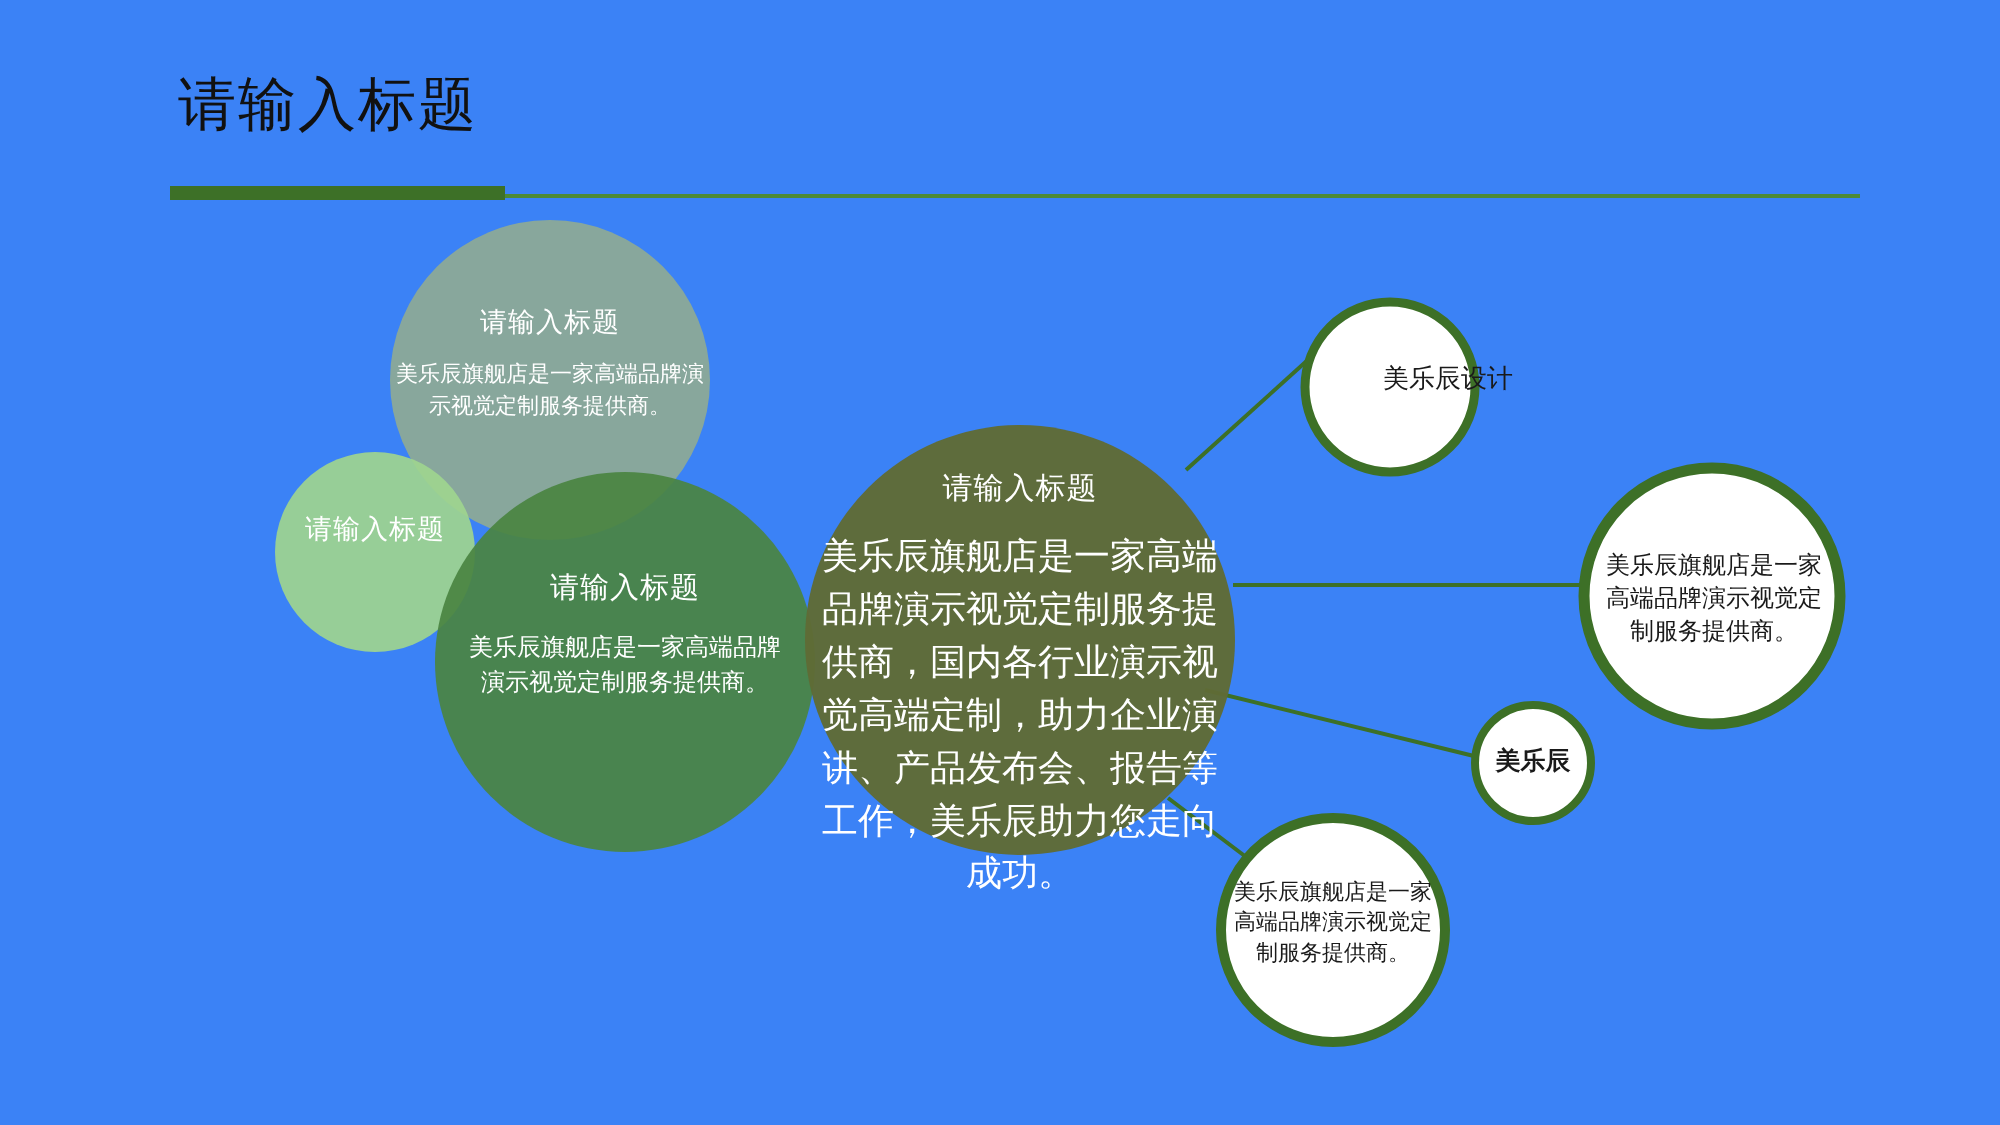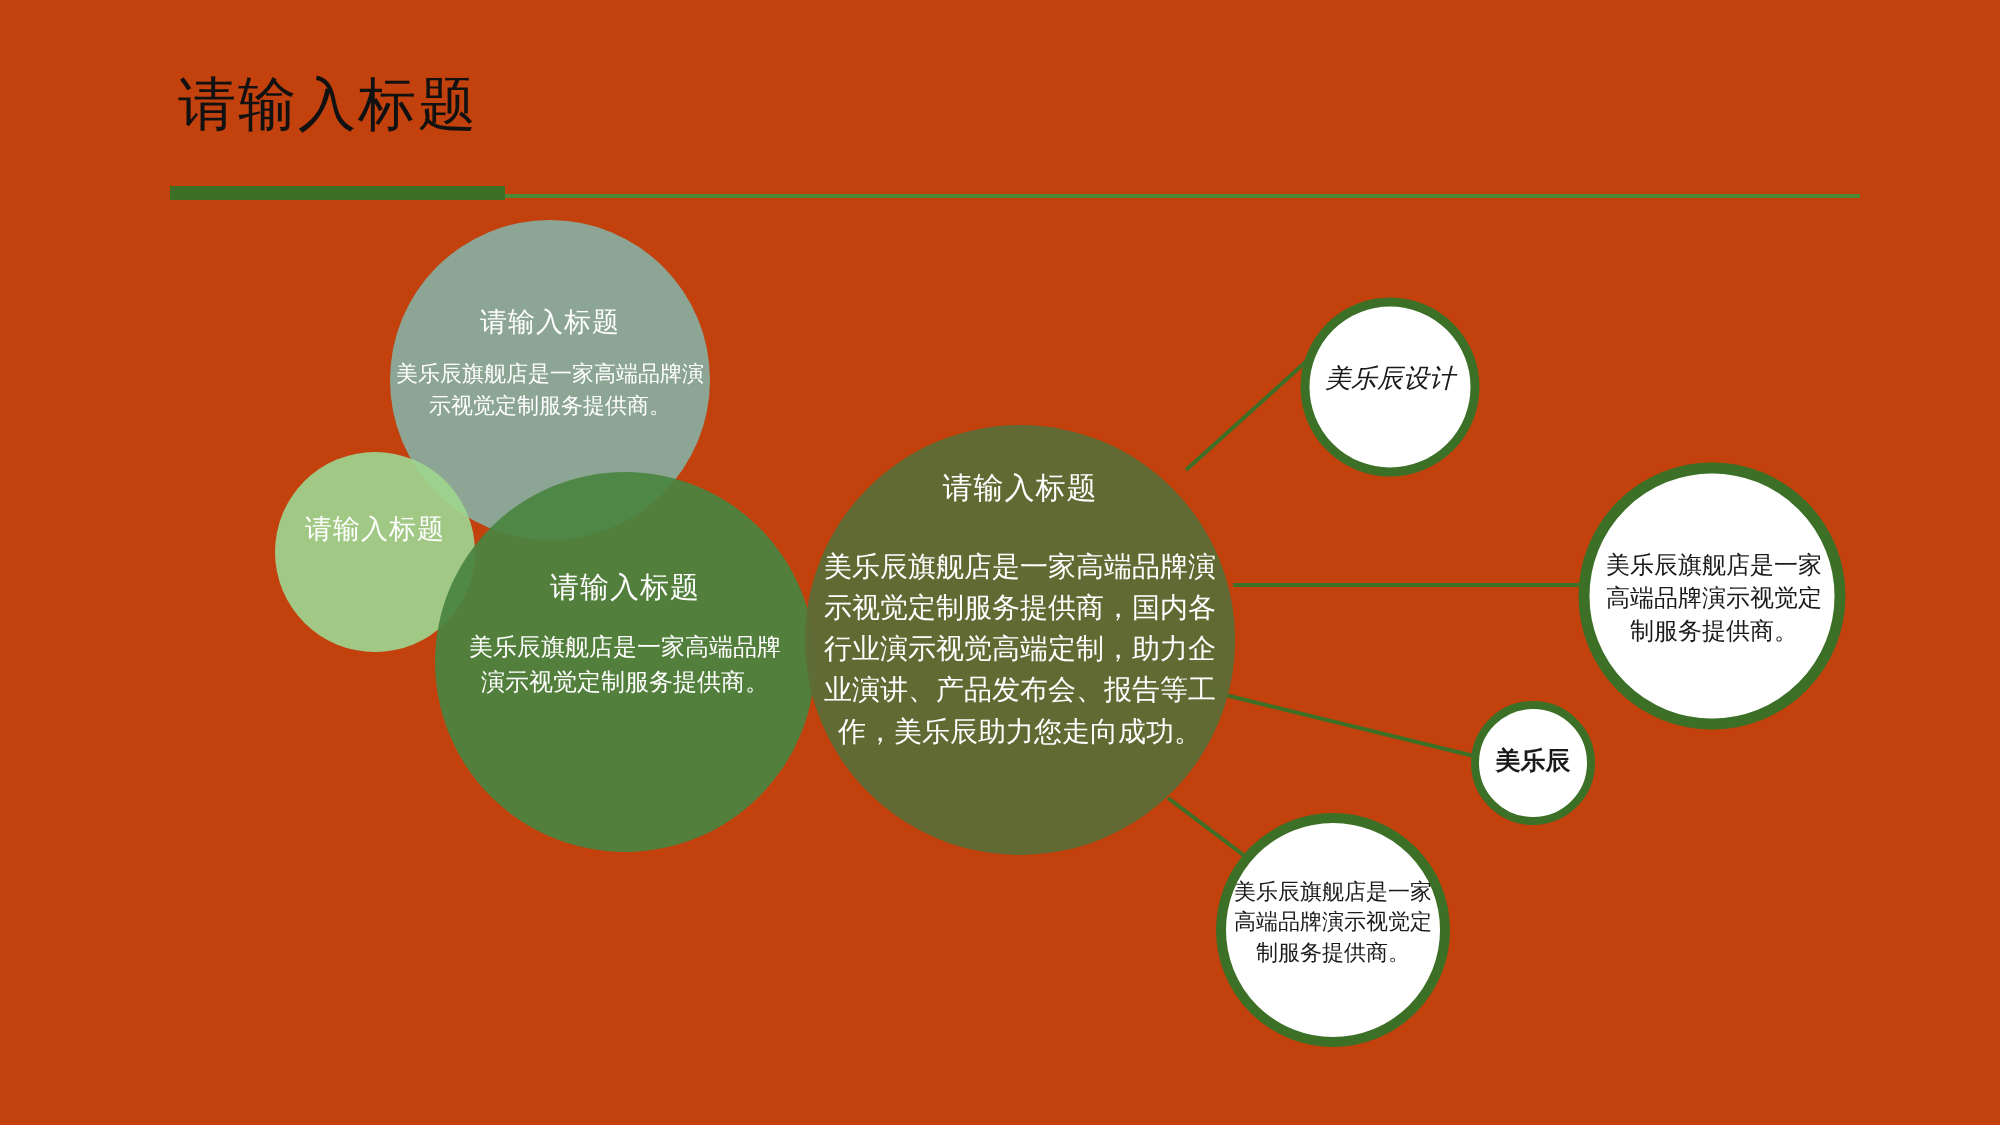--- a/index.html
+++ b/index.html
@@ -9,21 +9,21 @@
     background: #ffffff;
   }
   body {
     font-family: "Liberation Sans", "DejaVu Sans", sans-serif;
     -webkit-font-smoothing: antialiased;
   }
   #slide {
     position: relative;
     width: 2000px;
     height: 1125px;
-    background: #c2410c;
+    background: #3b82f6;
     overflow: hidden;
   }
 
   
   #page-title {
     position: absolute;
     left: 178px;
     top: 72px;
     font-size: 58px;
     font-weight: 400;
@@ -84,30 +84,30 @@
   #bubble-b .bubble-title { font-size: 27px; line-height: 1.33; }
 
   
   #bubble-c { left: 460px; top: 570px; width: 330px; }
   #bubble-c .bubble-title { font-size: 29px; line-height: 1.2; }
   #bubble-c .bubble-body  { font-size: 24px; line-height: 1.45; margin-top: 25px; }
 
   
   #bubble-d { left: 820px; top: 470px; width: 400px; }
   #bubble-d .bubble-title { font-size: 30px; line-height: 1.2; }
-  #bubble-d .bubble-body  { font-size: 28px; line-height: 1.47; margin-top: 40px; text-align: center; }
+  #bubble-d .bubble-body  { font-size: 36px; line-height: 1.47; margin-top: 24px; text-align: center; }
 
   
   .node-label {
     position: absolute;
     text-align: center;
     color: #1a1a1a;
     pointer-events: none;
   }
-  #node-1-label { left: 1285px; top: 362px; width: 210px; font-size: 26px; line-height: 1.25; font-style: italic; }
+  #node-1-label { left: 1343px; top: 362px; width: 210px; font-size: 26px; line-height: 1.25; }
   #node-2-label { left: 1598px; top: 548px; width: 232px; font-size: 24px; line-height: 1.38; }
   #node-3-label { left: 1448px; top: 745px; width: 170px; font-size: 25px; line-height: 1.25; font-weight: bold; }
   #node-4-label { left: 1228px; top: 877px; width: 210px; font-size: 22px; line-height: 1.38; }
 </style>
 </head>
 <body>
 
 <div id="slide">
 
   <div id="page-title">请输入标题</div>

